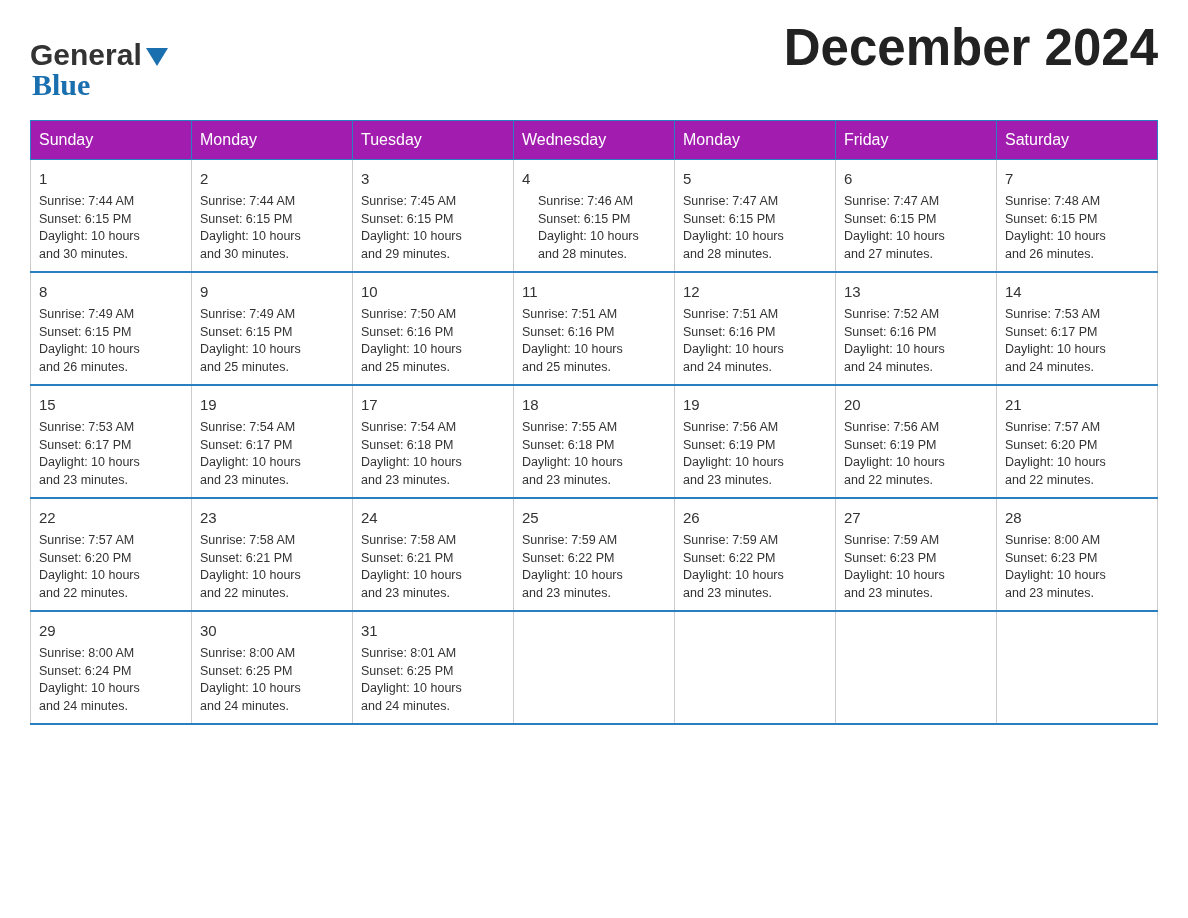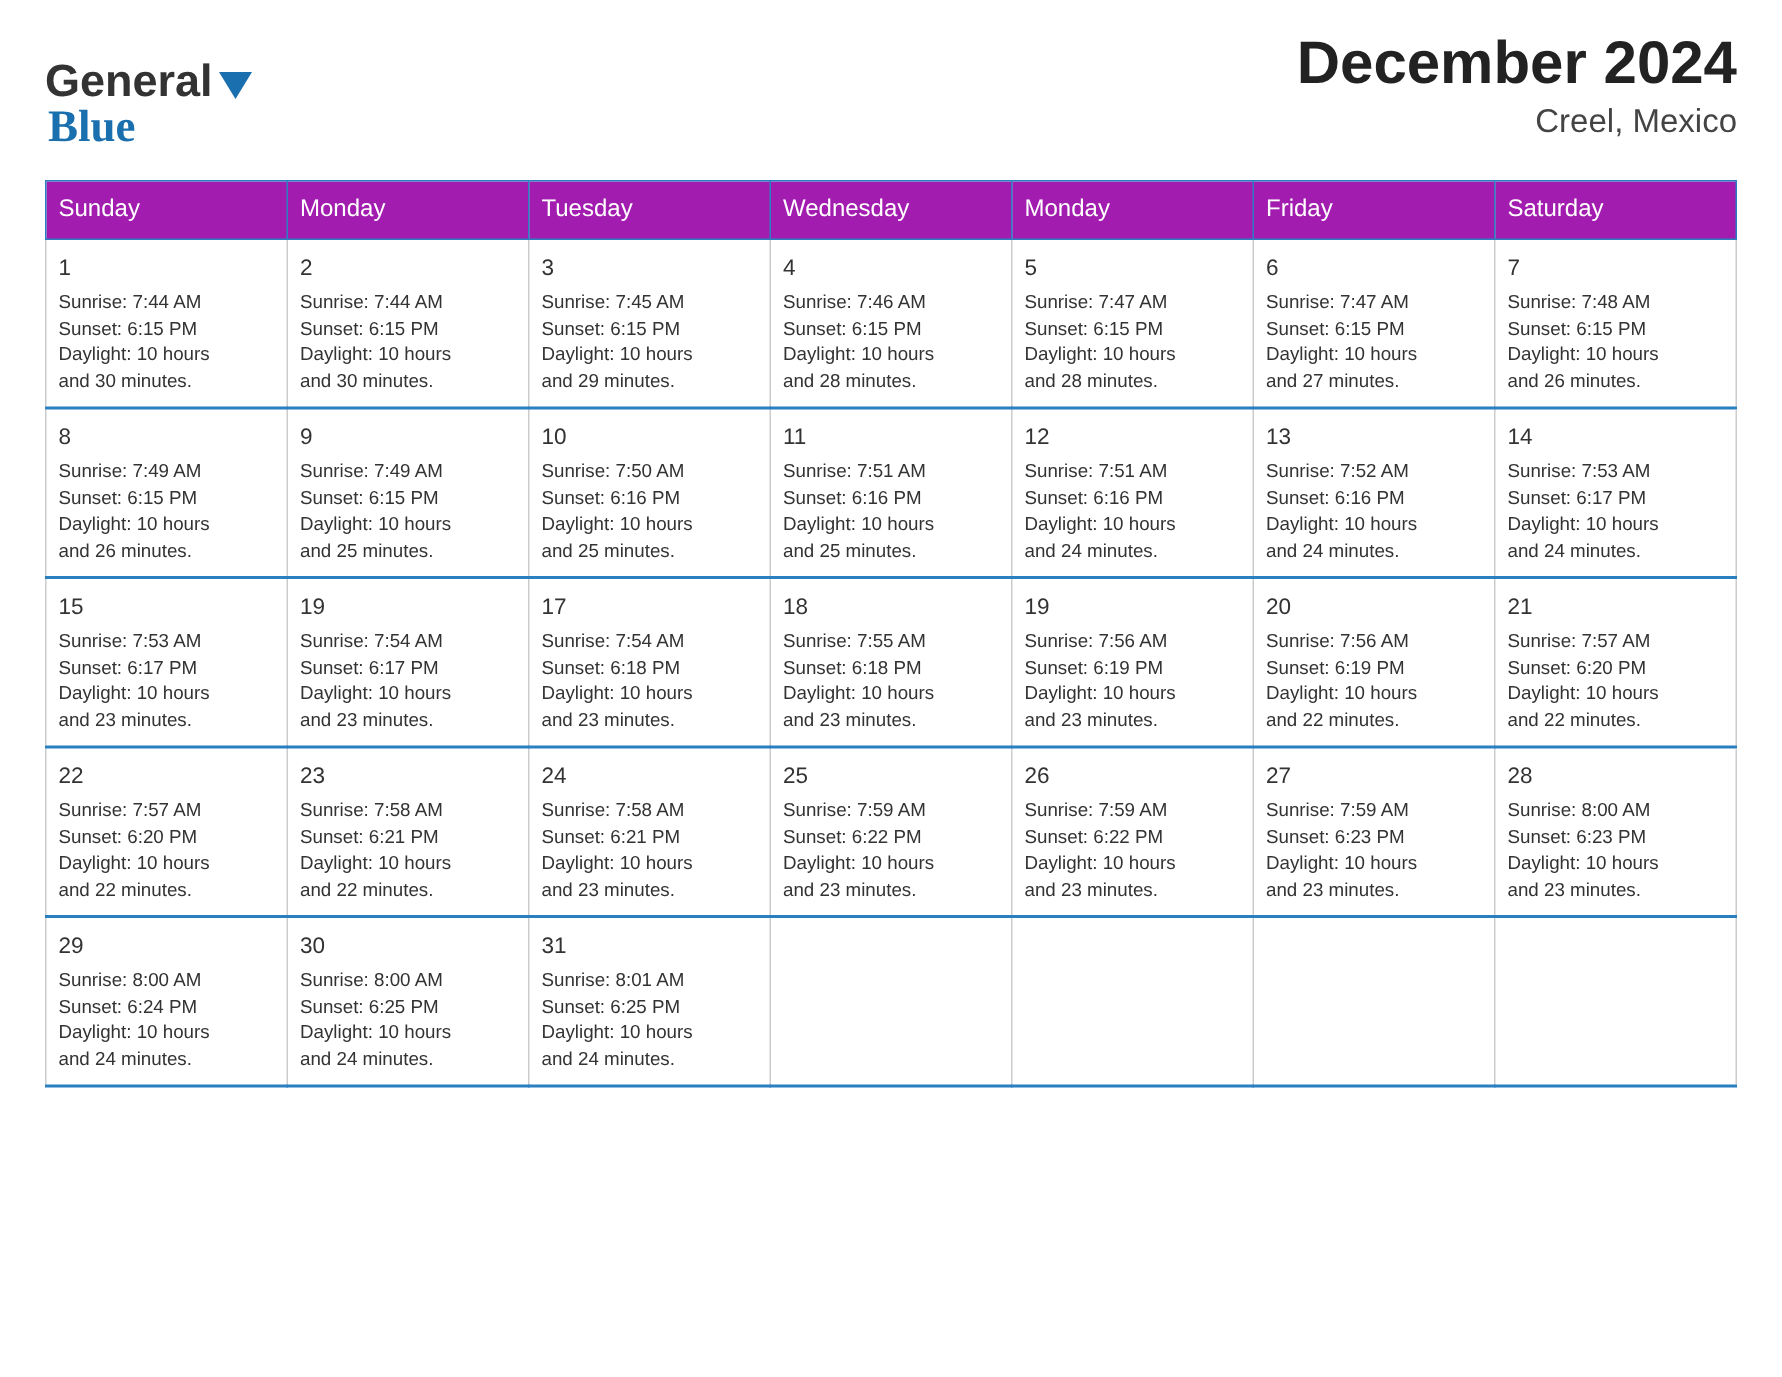--- a/index.html
+++ b/index.html
@@ -18,21 +18,21 @@
     }
     .logo {
       display: flex;
       flex-direction: column;
       align-items: flex-start;
     }
     .title-area {
       text-align: right;
     }
     .month-title {
-      font-size: 40px;
+      font-size: 51px;
       font-weight: bold;
       color: #222;
       line-height: 1.1;
     }
     .location {
       font-size: 22px;
       color: #444;
       margin-top: 4px;
     }
     .calendar {
@@ -94,21 +94,20 @@
         <div style="display:flex; align-items:center;margin-top:20px;">
           <span style="font-size:30px; font-weight:bold; color:#333; font-family:Arial;">General</span>
           <span style="display:inline-block; margin-left:4px; width:0; height:0; border-left:11px solid transparent; border-right:11px solid transparent; border-top:18px solid #1a6faf; position:relative; top:2px;"></span>
         </div>
         <span style="font-size:30px; font-weight:bold; color:#1a6faf; font-family:Liberation Serif, serif; margin-left:2px;">Blue</span>
       </div>
     </div>
   </div>
   <div class="title-area">
     <div class="month-title">December 2024</div>
-    <div class="location">Creel, Mexico</div>
   </div>
 </div>
 
 <table class="calendar">
   <thead>
     <tr id="header-row">
         <th>Sunday</th>
         <th>Monday</th>
         <th>Tuesday</th>
         <th>Wednesday</th>
@@ -135,21 +134,21 @@
         </td>
         <td>
           <span class="day-num">3</span>
           <div class="day-info" style="white-space: pre-line;">Sunrise: 7:45 AM
 Sunset: 6:15 PM
 Daylight: 10 hours
 and 29 minutes.</div>
         </td>
         <td>
           <span class="day-num">4</span>
-          <div class="day-info" style="white-space: pre-line;">Sunrise: 7:46 AM
+          <div class="day-info" style="white-space: pre-line; margin-left: 16px;">Sunrise: 7:46 AM
 Sunset: 6:15 PM
 Daylight: 10 hours
 and 28 minutes.</div>
         </td>
         <td>
           <span class="day-num">5</span>
           <div class="day-info" style="white-space: pre-line;">Sunrise: 7:47 AM
 Sunset: 6:15 PM
 Daylight: 10 hours
 and 28 minutes.</div>

